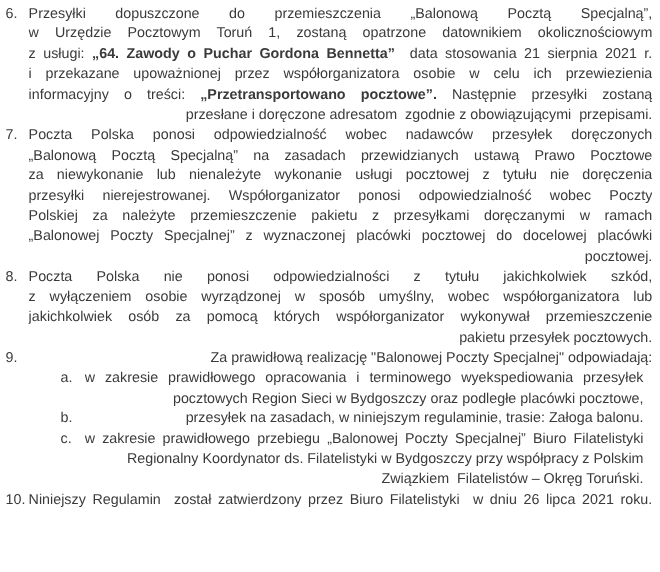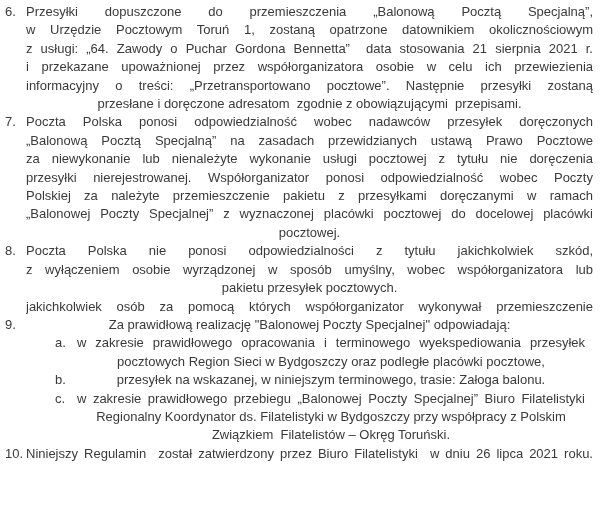--- a/index.html
+++ b/index.html
@@ -16,27 +16,27 @@
     height: 520px;
     padding: 3px 7px 0 5px;
     font-family: "Liberation Sans", sans-serif;
     font-size: 13px;
     line-height: 18.4px;
     color: #3a3a3a;
   }
   .item { display: flex; align-items: flex-start; }
   .num  { flex: none; width: 21px; }
   .content { flex: 1 1 auto; min-width: 0; }
-  .line { text-align: center; overflow: hidden; }
+  .line { text-align: right; overflow: hidden; }
   .line.stretch {
     text-align: justify;
     text-align-last: justify;
     -moz-text-align-last: justify;
   }
-  .seg.b { font-weight: 400; }
+  .seg.b { font-weight: 700; }
   .sub-item { display: flex; align-items: flex-start; margin-left: 29px; margin-right: 8px; }
   .letter { flex: none; width: 22px; }
 </style>
 </head>
 <body>
 
 <div class="doc">
   <div id="list-root">
       <div class="item">
     <div class="num">6.</div>
@@ -59,39 +59,39 @@
           <div class="line stretch"><span class="seg">Polskiej za należyte przemieszczenie pakietu z przesyłkami doręczanymi w ramach</span></div>
           <div class="line stretch"><span class="seg">„Balonowej Poczty Specjalnej” z wyznaczonej placówki pocztowej do docelowej placówki</span></div>
           <div class="line"><span class="seg">pocztowej.</span></div>
         </div>
   </div>
       <div class="item">
     <div class="num">8.</div>
     <div class="content">
           <div class="line stretch"><span class="seg">Poczta Polska nie ponosi odpowiedzialności z tytułu jakichkolwiek szkód,</span></div>
           <div class="line stretch"><span class="seg">z wyłączeniem osobie wyrządzonej w sposób umyślny, wobec współorganizatora lub</span></div>
+          <div class="line stretch"><span class="seg">jakichkolwiek osób za pomocą których współorganizator wykonywał przemieszczenie</span></div>
           <div class="line"><span class="seg">pakietu przesyłek pocztowych.</span></div>
-          <div class="line stretch"><span class="seg">jakichkolwiek osób za pomocą których współorganizator wykonywał przemieszczenie</span></div>
         </div>
   </div>
       <div class="item">
     <div class="num">9.</div>
     <div class="content">
           <div class="line"><span class="seg">Za prawidłową realizację "Balonowej Poczty Specjalnej" odpowiadają:</span></div>
           <div class="sub-item">
     <div class="letter">a.</div>
     <div class="content">
               <div class="line stretch"><span class="seg">w zakresie prawidłowego opracowania i terminowego wyekspediowania przesyłek</span></div>
               <div class="line"><span class="seg">pocztowych Region Sieci w Bydgoszczy oraz podległe placówki pocztowe,</span></div>
             </div>
   </div>
           <div class="sub-item">
     <div class="letter">b.</div>
     <div class="content">
-              <div class="line"><span class="seg">przesyłek na wskazanej, w niniejszym terminowego, trasie: Załoga balonu.</span></div>
+              <div class="line"><span class="seg">przesyłek na zasadach, w niniejszym regulaminie, trasie: Załoga balonu.</span></div>
             </div>
   </div>
           <div class="sub-item">
     <div class="letter">c.</div>
     <div class="content">
               <div class="line stretch"><span class="seg">w zakresie prawidłowego przebiegu „Balonowej Poczty Specjalnej” Biuro Filatelistyki</span></div>
               <div class="line"><span class="seg">Regionalny Koordynator ds. Filatelistyki w Bydgoszczy przy współpracy z Polskim</span></div>
               <div class="line"><span class="seg">Związkiem&nbsp; Filatelistów – Okręg Toruński.</span></div>
             </div>
   </div>

